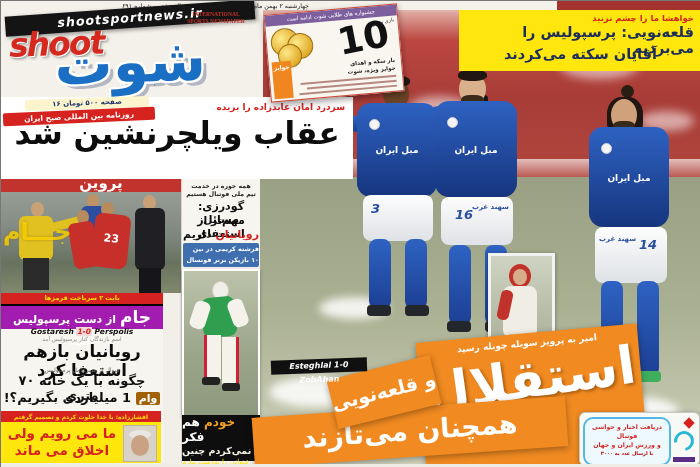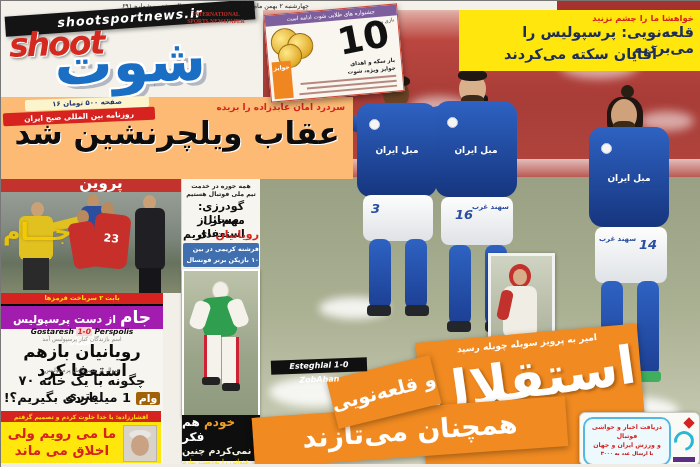--- a/index.html
+++ b/index.html
@@ -61,21 +61,21 @@
   .promo-mini{position:absolute;right:4px;top:13px;font-size:5px;color:#333;transform:rotate(-8deg);}
   .promo-side{position:absolute;left:3px;top:47px;width:19px;height:35px;background:#f0861f;color:#fff;
          font-size:6px;font-weight:bold;text-align:center;padding-top:2px;}
   .promo-line{position:absolute;right:6px;font-size:5.6px;color:#222;font-weight:bold;}
   .pbar{position:absolute;height:2px;background:#9a5a50;opacity:.7;}
   
   .qale-box{left:458px;top:9px;width:242px;height:61px;background:#ffe70d;z-index:20;}
   .qale-kicker{position:absolute;top:3px;right:7px;color:#d6231f;font-size:8.5px;font-weight:bold;}
   .qale-l1{position:absolute;top:14px;right:7px;color:#1d2d5c;font-size:14.5px;font-weight:900;}
   .qale-l2{position:absolute;top:36px;right:44px;color:#1d2d5c;font-size:14.5px;font-weight:900;}
-  .eagle-box{left:0;top:96px;width:352px;height:82px;background:#fdba74;z-index:15;}
+  .eagle-box{left:0;top:96px;width:352px;height:82px;background:#ffffff;z-index:15;}
   .eagle-kicker{position:absolute;top:5px;right:8px;color:#d6231f;font-size:9px;font-weight:bold;}
   .eagle-headline{position:absolute;top:18px;left:0;width:100%;text-align:center;color:#0d0d0d;
         font-size:31px;font-weight:900;letter-spacing:-1px;text-shadow:1px 1px 0 #fff;}
   
   .parvin-band{left:0;top:178px;width:200px;height:13px;background:#c2332e;overflow:hidden;z-index:4;}
   .parvin-band span{display:block;margin-top:-5px;text-align:center;color:#fff;font-weight:bold;font-size:15px;}
   .gk-photo{left:0;top:191px;width:200px;height:101px;overflow:hidden;z-index:4;
         background:linear-gradient(#969d95 0%,#7d867c 45%,#67725f 70%,#81896c 100%);}
   .fig{position:absolute;}
   .jam-overlay{position:absolute;left:2px;top:26px;color:rgba(255,214,0,.8);font-size:24px;

